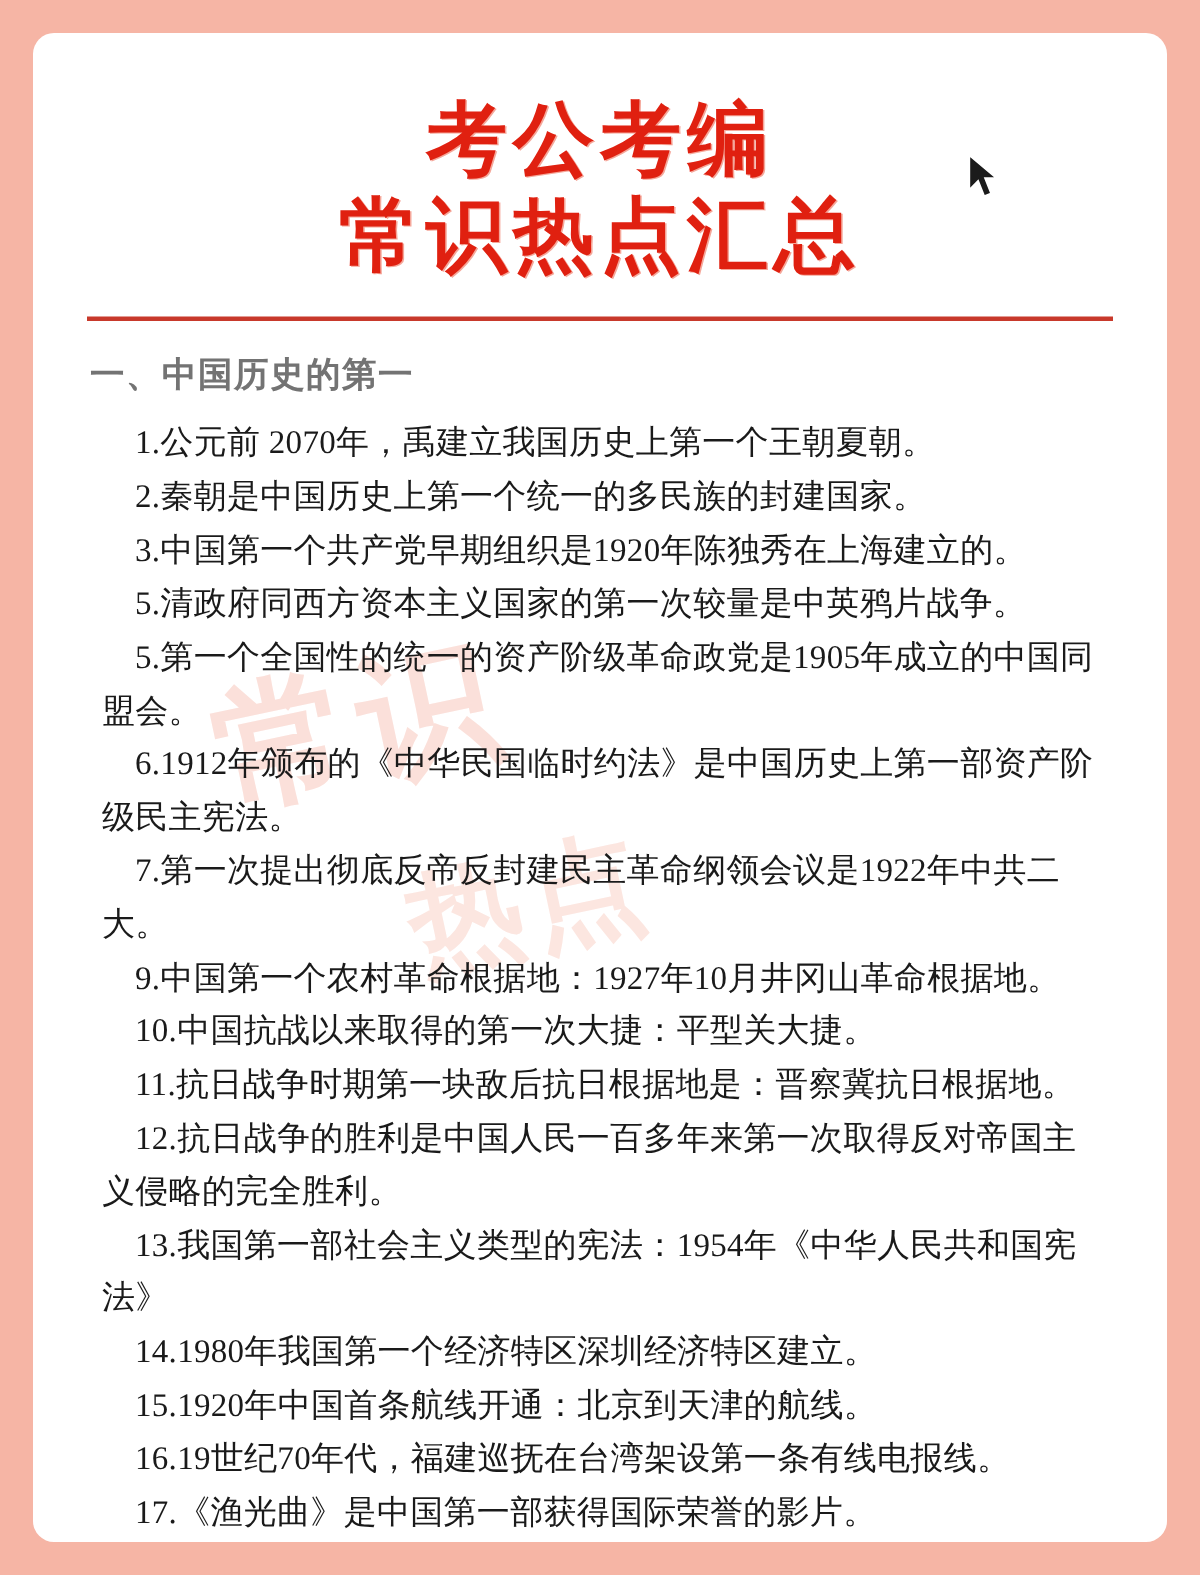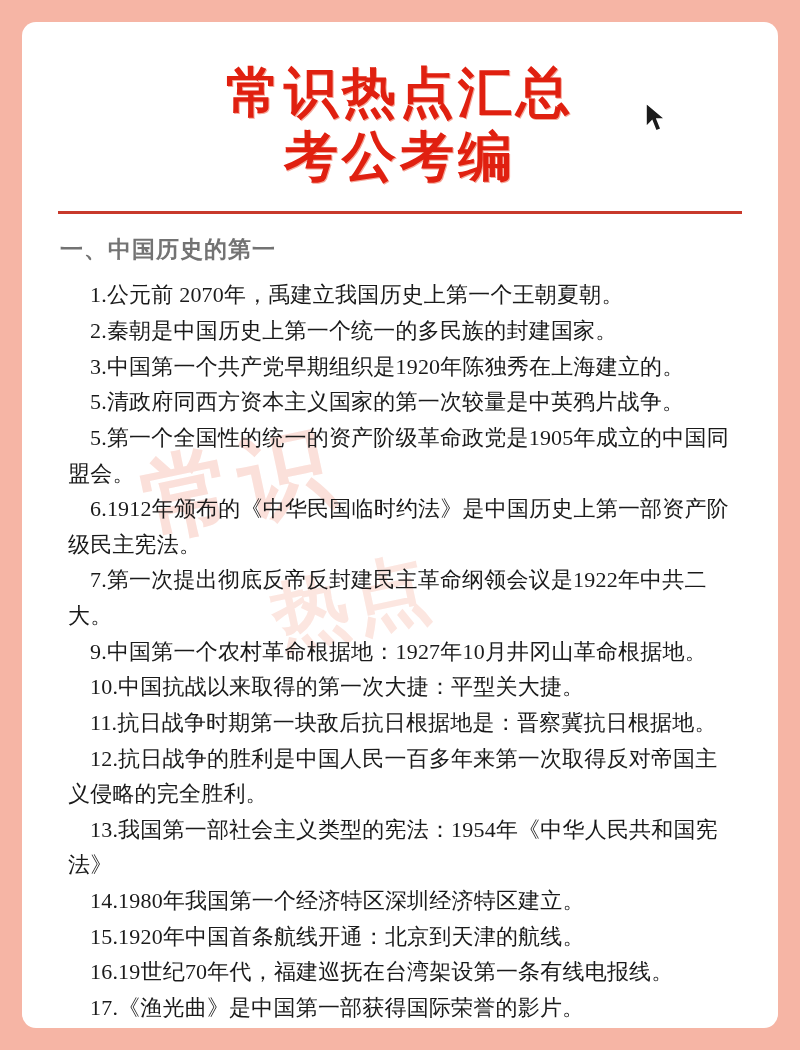--- a/index.html
+++ b/index.html
@@ -103,22 +103,22 @@
 <div class="page">
 
   <div class="watermark">
     <div class="wm-text wm1">常识</div>
     <div class="wm-text wm2">热点</div>
   </div>
 
   <div class="content">
 
     <div class="title-block">
+      <div class="title-line">考公考编</div>
       <div class="title-line">常识热点汇总</div>
-      <div class="title-line">考公考编</div>
       <svg class="cursor" viewBox="0 0 26 32">
         <polygon points="2,1 2,25 8,19 12,29 17,27 13,17 21,17" fill="#1b1b1b" stroke="#ffffff" stroke-width="1.6"></polygon>
       </svg>
     </div>
 
     <div class="hr"></div>
 
     <div class="section-title">一、中国历史的第一</div>
 
     <ul class="items">

